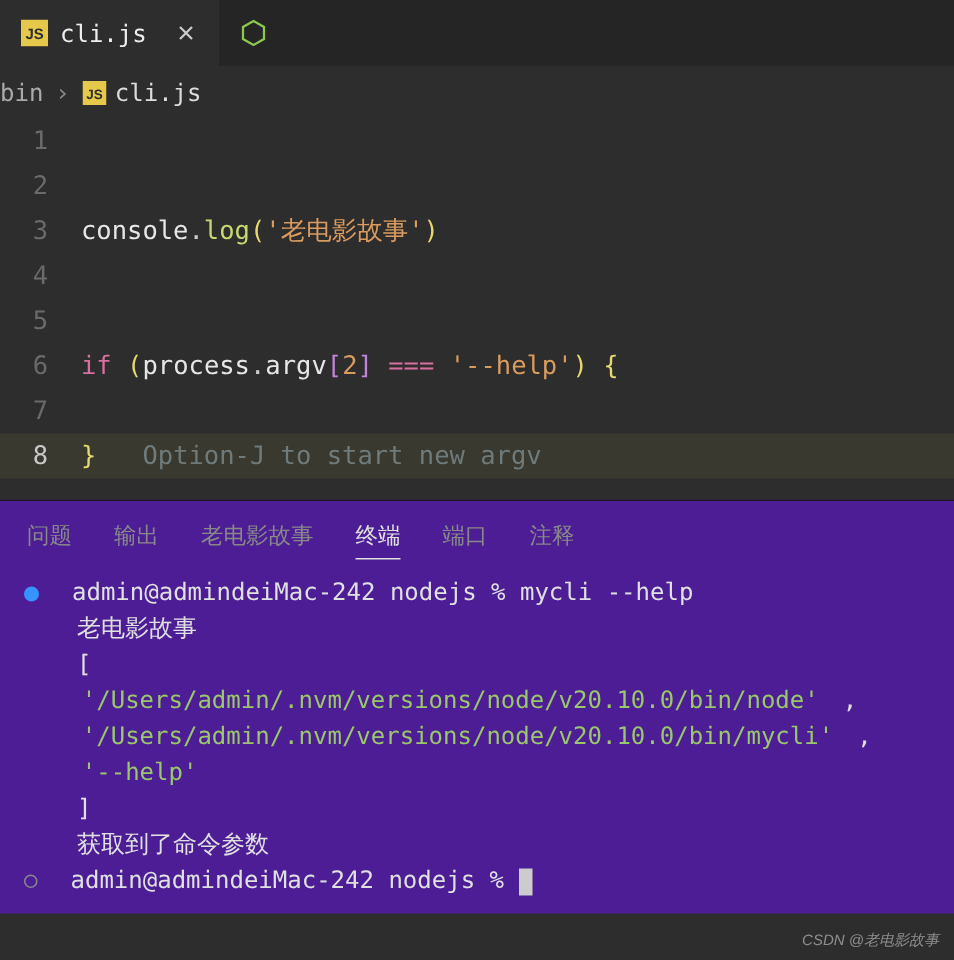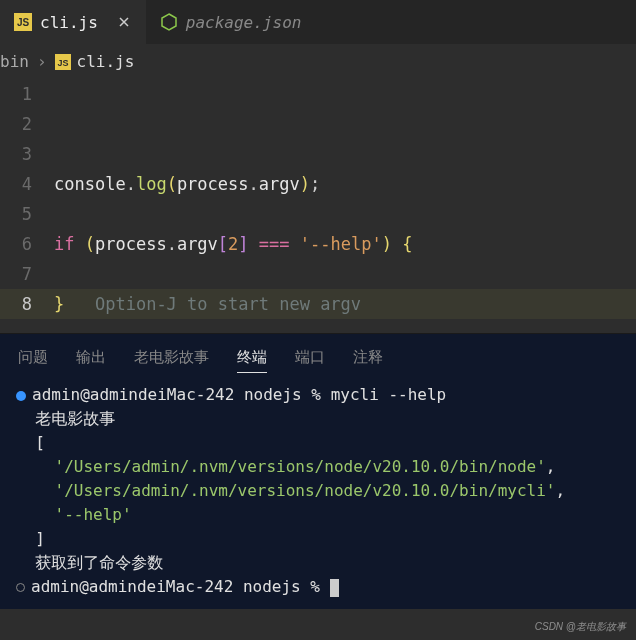--- a/index.html
+++ b/index.html
@@ -82,21 +82,21 @@
   .c-keyword { color: #d96fa0; text-align: center; }
   .c-op { color: #d96fa0; }
   .c-num { color: #d99b5e; }
   .c-brace { color: #e6d76f; }
   .c-brace2 { color: #c084d9; }
   .c-ghost { color: #6f7a7a; }
   .indent-guide { display:inline-block; border-left:1px solid #555; height:20px; vertical-align:middle; margin-left:1px; margin-right:0; }
   
   .panel {
     border-top: 1px solid #1a1a1a;
-    background: #0f172a;
+    background: #4c1d95;
     margin-top: 14px;
   }
   .panel-tabs {
     display: flex;
     gap: 28px;
     padding: 14px 18px 10px;
     font-size: 15px;
     color: #888;
   }
   .panel-tab { cursor: pointer; }
@@ -113,21 +113,21 @@
   }
   .terminal {
     padding: 6px 16px 10px;
     font-size: 16px;
     line-height: 24px;
     white-space: pre;
     font-family: Menlo, Monaco, Consolas, monospace;
     color: #e0e0e0;
   }
   .t-green { color: #9bc76b; }
-  .t-white { color: #e0e0e0; }
+  .t-white { color: #e0e0e0; margin-left: 16px; }
   .dot-blue { display:inline-block; width:10px; height:10px; border-radius:50%; background:#3794ff; margin-right:6px; vertical-align:middle; }
   .dot-hollow { display:inline-block; width:9px; height:9px; border-radius:50%; border:1.5px solid #888; margin-right:6px; vertical-align:middle; }
   .cursor-block {
     display: inline-block;
     width: 9px; height: 18px;
     background: #ccc;
     vertical-align: middle;
   }
   .watermark {
     position: absolute;
@@ -156,21 +156,20 @@
           <path d="M2 2 L10 10 M10 2 L2 10" stroke="#ccc" stroke-width="1.5"></path>
         </svg>
     </span>
   </div>
   <div class="tab">
     <span class="tab-icon">
       <svg viewBox="0 0 18 18" width="18" height="18">
           <polygon points="9,1 16,5 16,13 9,17 2,13 2,5" fill="none" stroke="#8cc84b" stroke-width="1.5"></polygon>
         </svg>
     </span>
-    <span>package.json</span>
   </div>
 </div>
 
 <div class="breadcrumb">
   <span>bin</span>
   <span class="chev">›</span>
   <span class="breadcrumb-file">
     <span class="bc-icon">
       <svg viewBox="0 0 16 16" width="16" height="16">
           <rect width="16" height="16" fill="#e6c84a"></rect>
@@ -184,24 +183,24 @@
 <div class="editor">
   <div class="line">
       <span class="gutter">1</span>
     </div>
   <div class="line">
       <span class="gutter">2</span>
       <span class="code"></span>
     </div>
   <div class="line">
       <span class="gutter">3</span>
+      <span class="code"><span class="c-obj">console</span><span class="c-punc">.</span><span class="c-method">log</span><span class="c-brace">(</span><span class="c-string">'老电影故事'</span><span class="c-brace">)</span></span>
     </div>
   <div class="line">
       <span class="gutter">4</span>
-      <span class="code"><span class="c-obj">console</span><span class="c-punc">.</span><span class="c-method">log</span><span class="c-brace">(</span><span class="c-obj">process</span><span class="c-punc">.</span><span class="c-obj">argv</span><span class="c-brace">)</span><span class="c-punc">;</span></span>
     </div>
   <div class="line">
       <span class="gutter">5</span>
       <span class="code"></span>
     </div>
   <div class="line">
       <span class="gutter">6</span>
       <span class="code"><span class="c-keyword">if</span><span class="c-punc"> </span><span class="c-brace">(</span><span class="c-obj">process</span><span class="c-punc">.</span><span class="c-obj">argv</span><span class="c-brace2">[</span><span class="c-num">2</span><span class="c-brace2">]</span><span class="c-punc"> </span><span class="c-op">===</span><span class="c-punc"> </span><span class="c-string">'--help'</span><span class="c-brace">)</span><span class="c-punc"> </span><span class="c-brace">{</span></span>
     </div>
   <div class="line">

